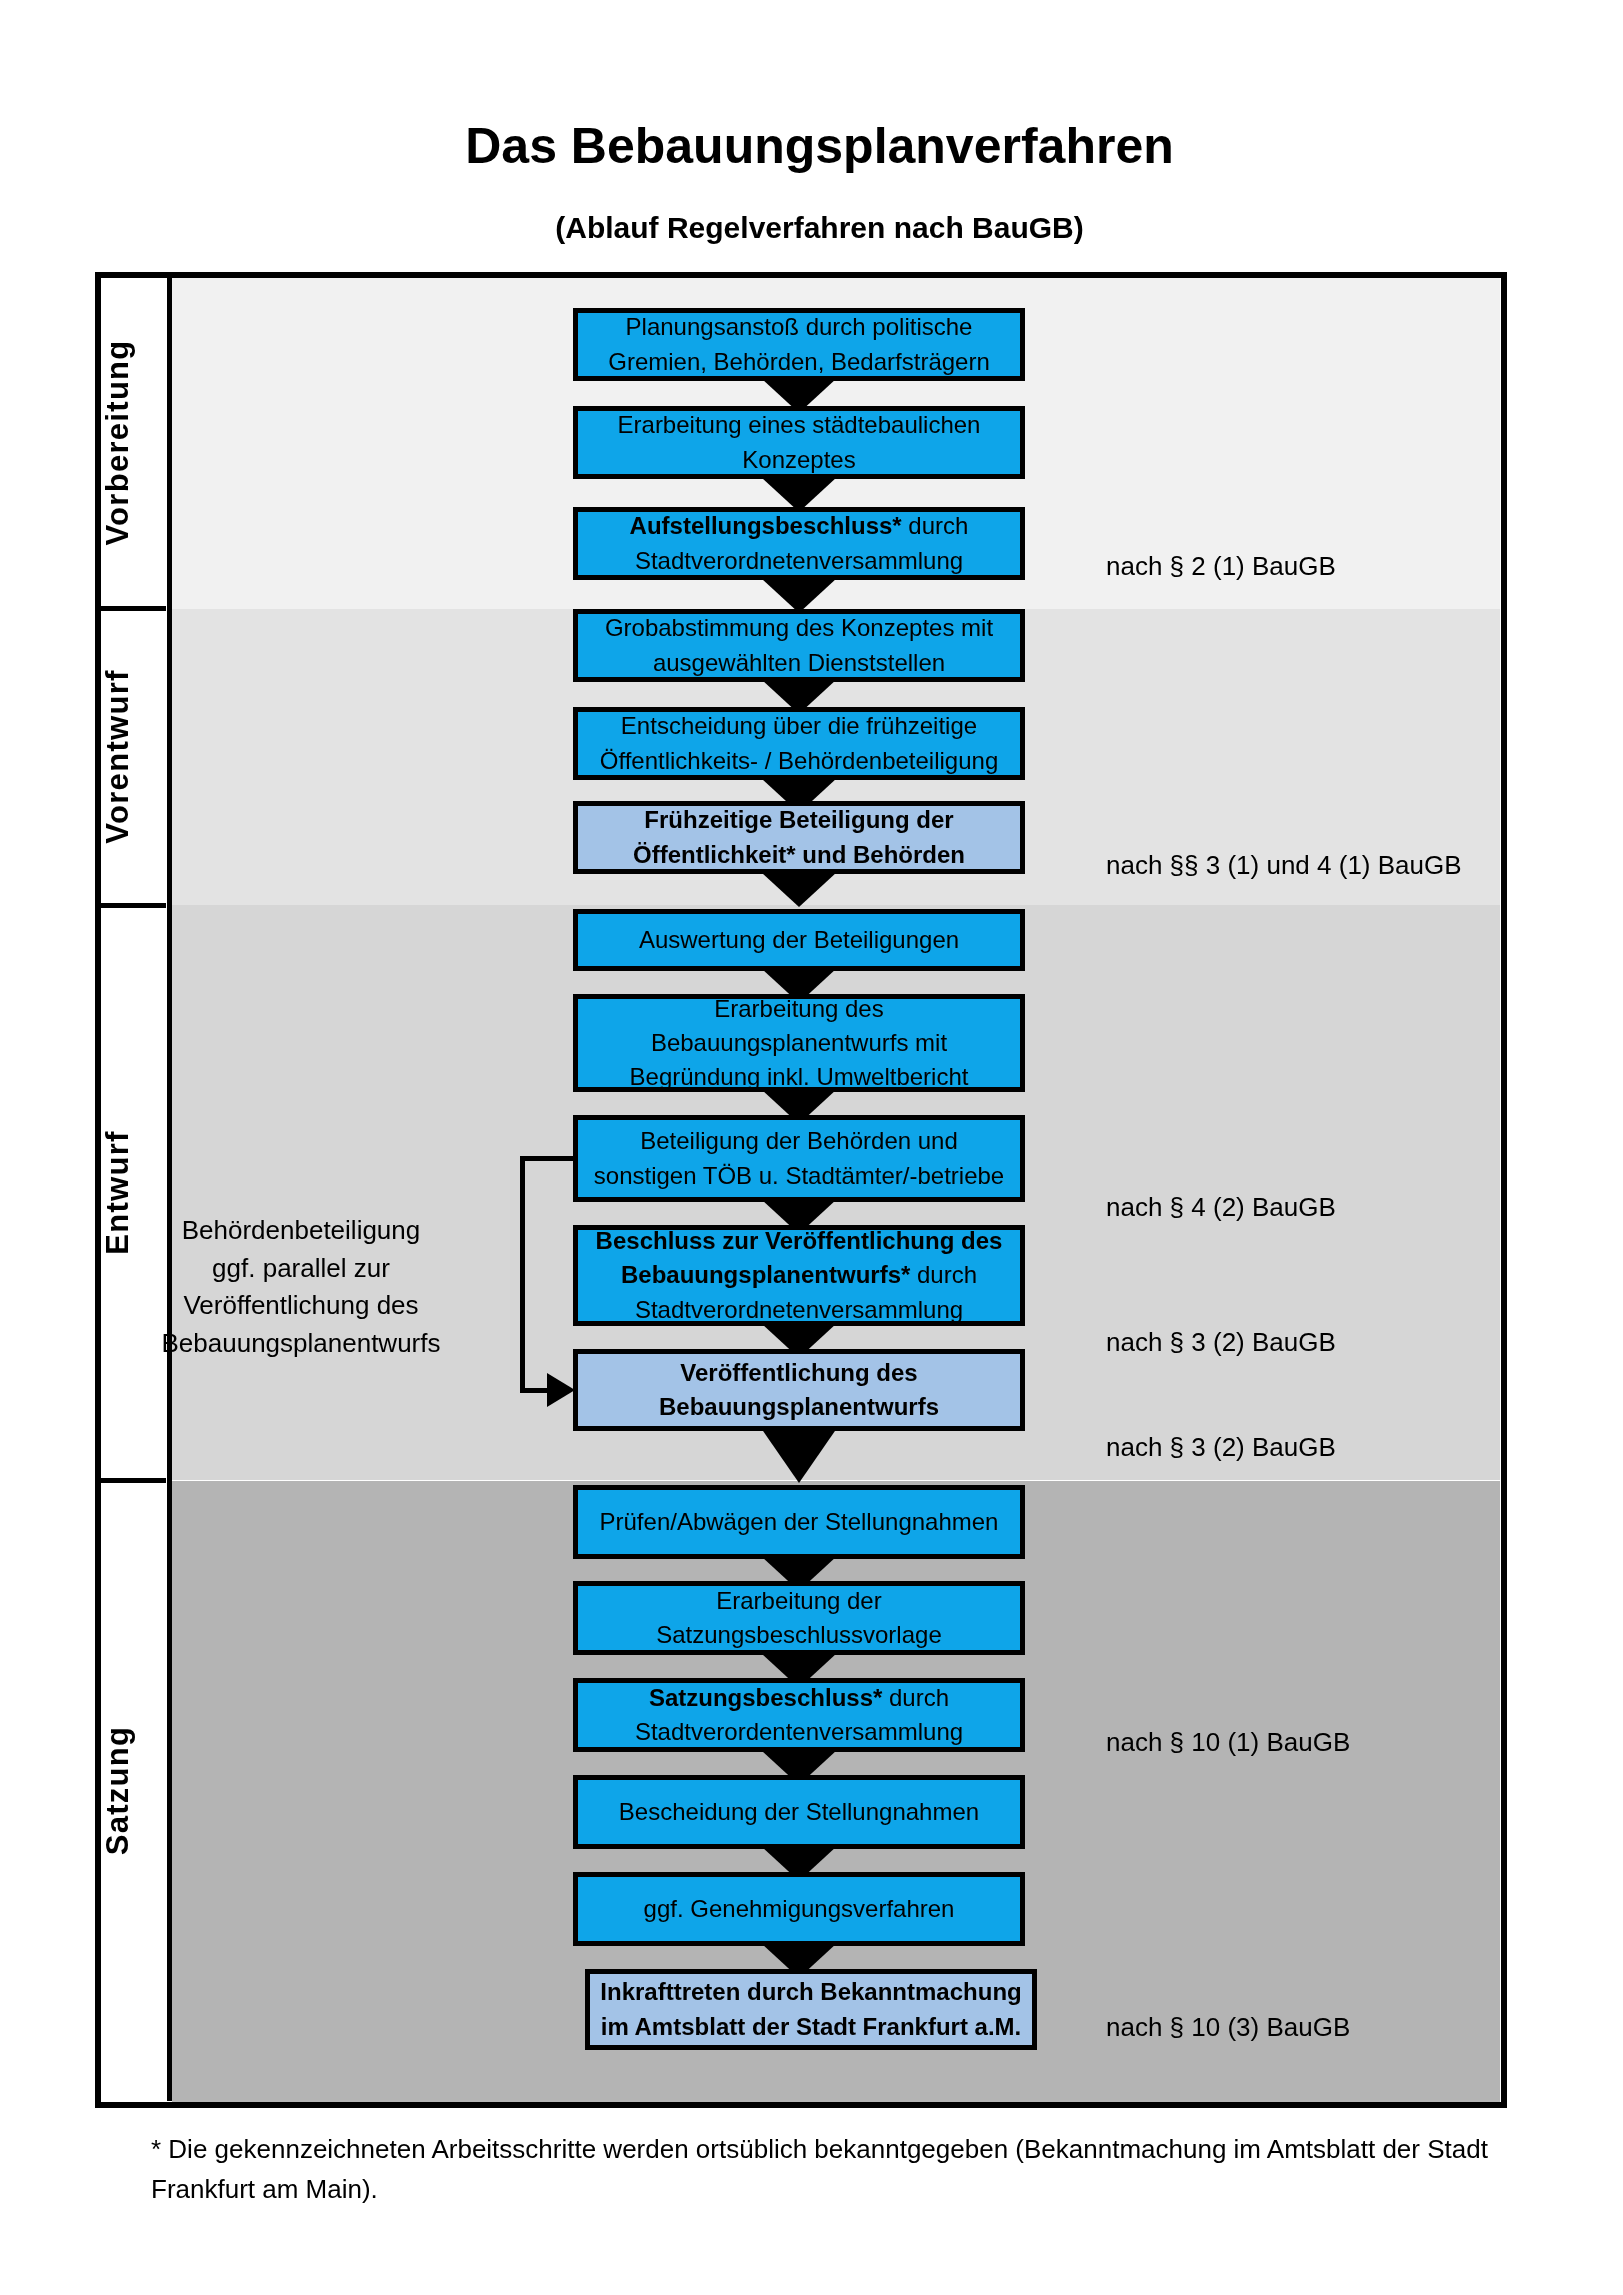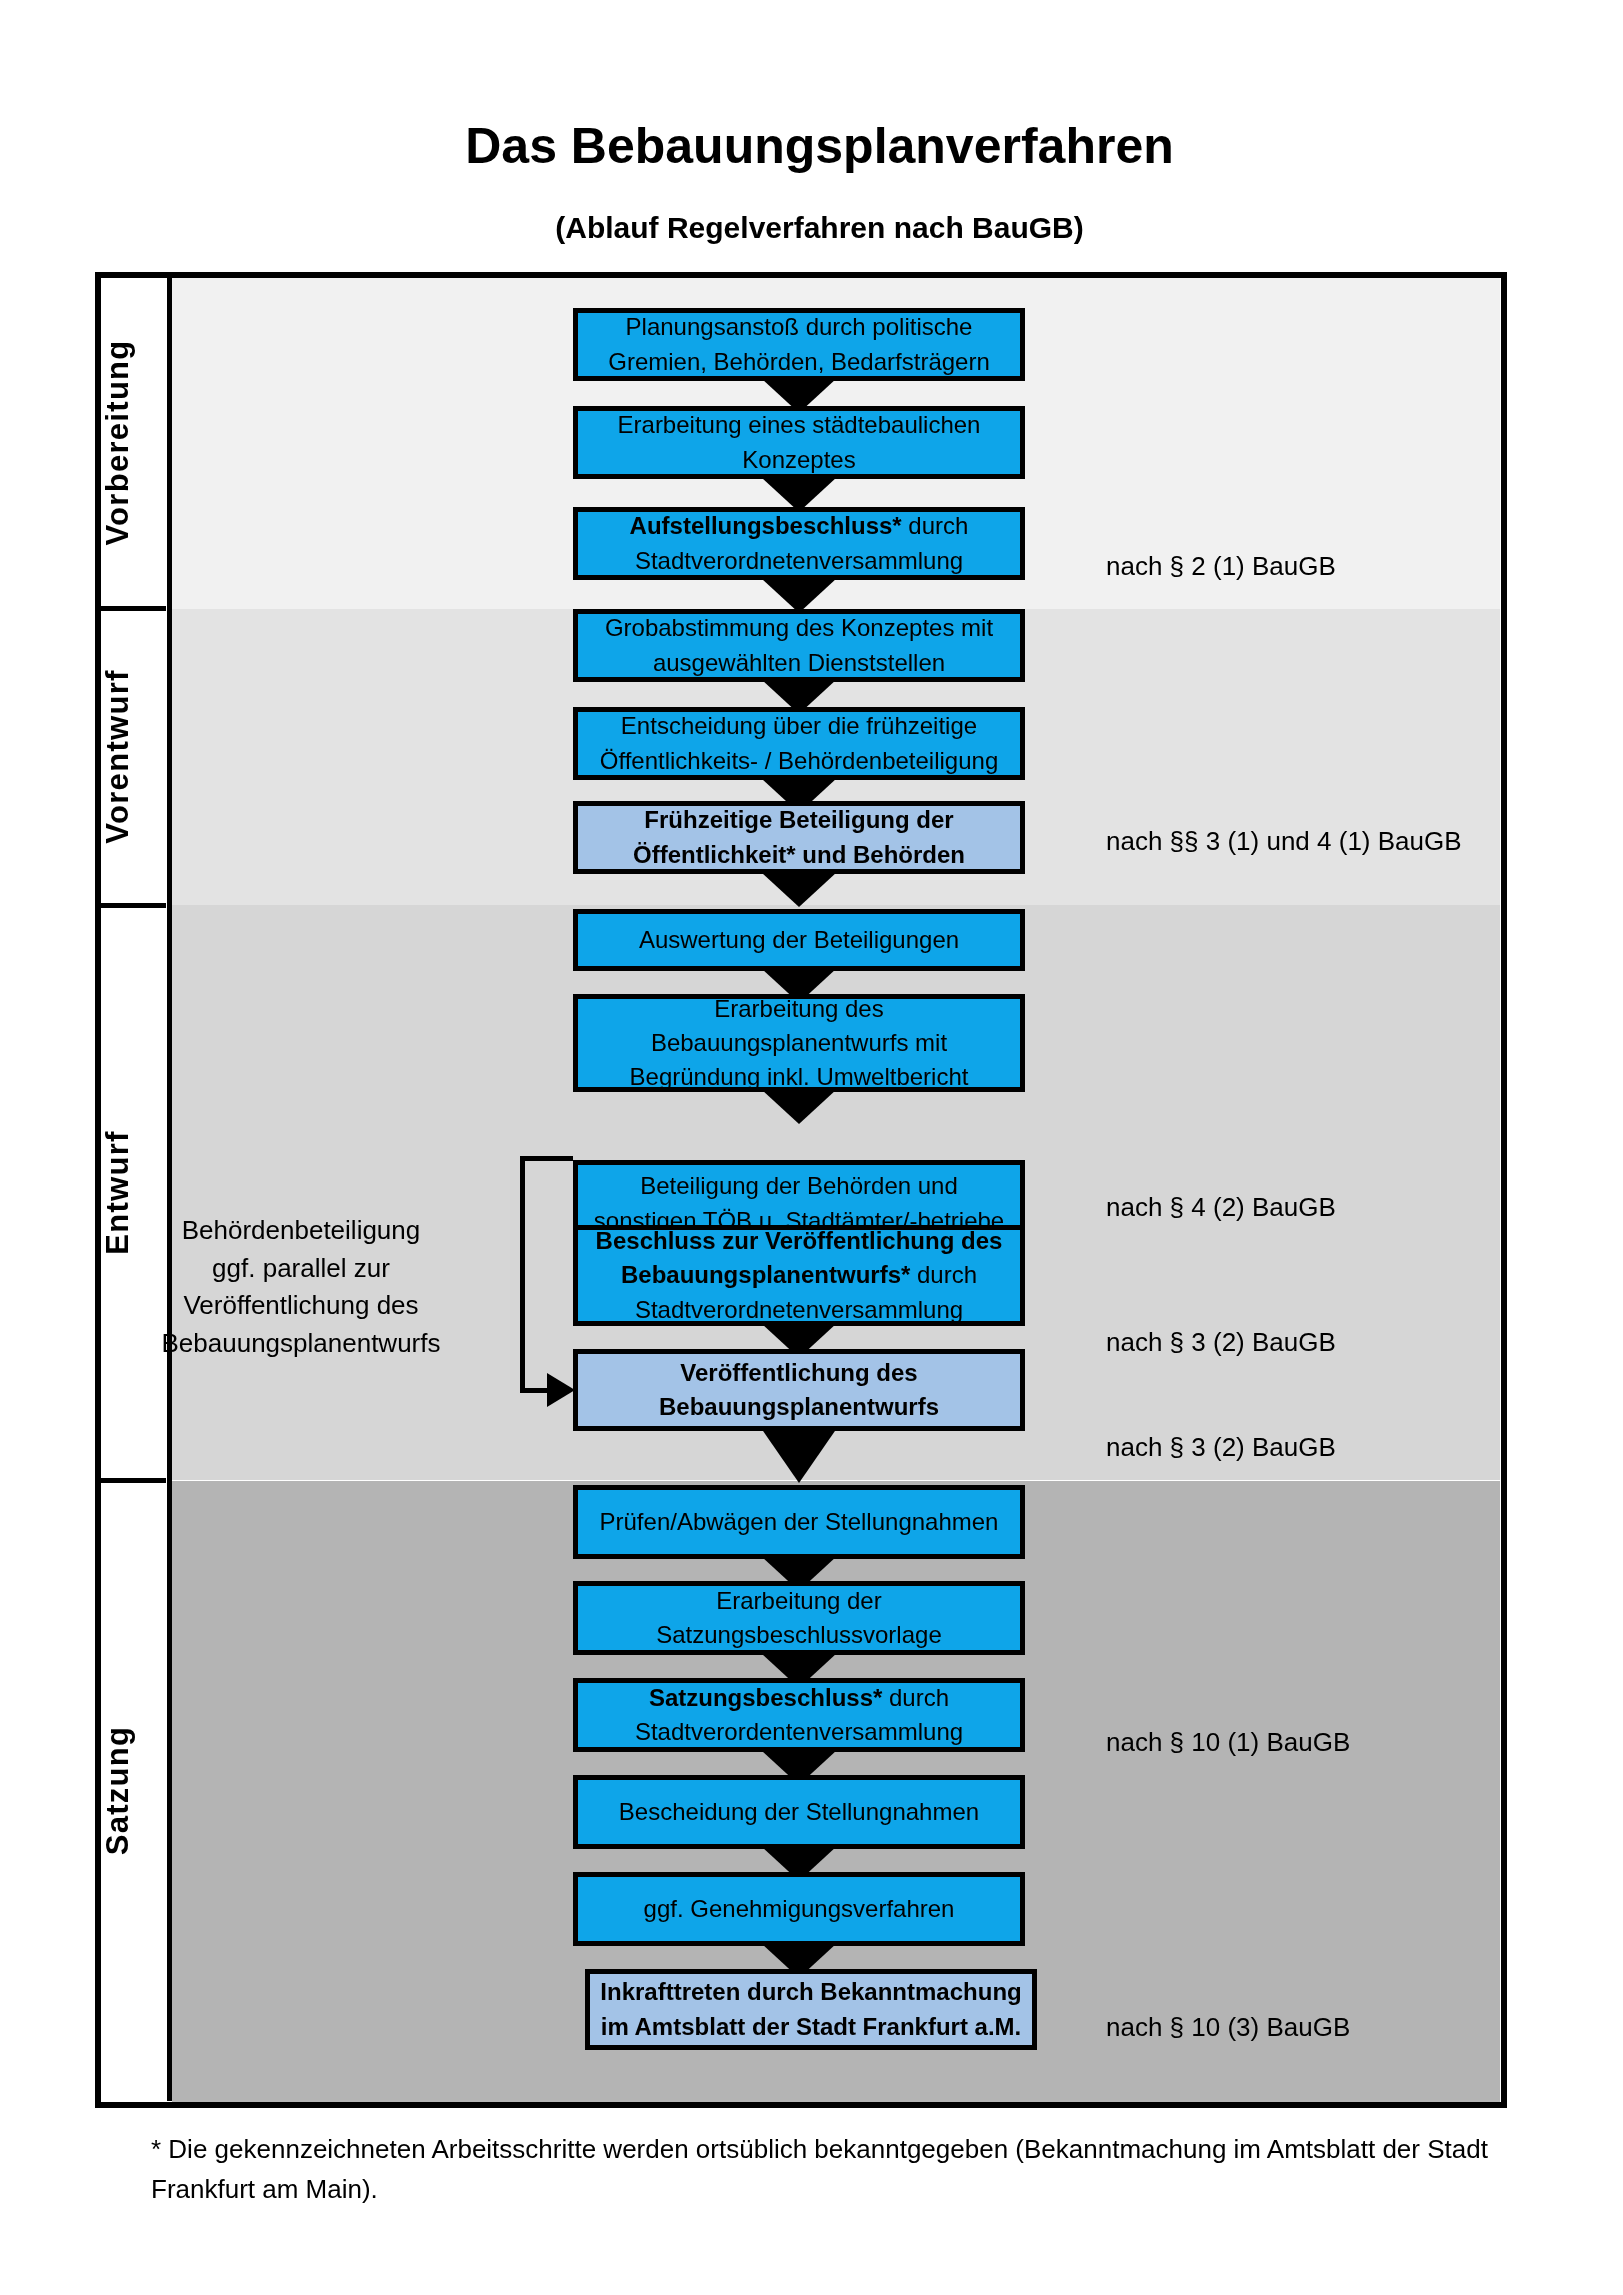--- a/index.html
+++ b/index.html
@@ -107,21 +107,21 @@
 Öffentlichkeit* und Behörden</b><span></span></div>
     </div>
   <div class="box" style="top:909px;height:62px">
     <div class="txt"><b></b><span>Auswertung der Beteiligungen</span></div>
     </div>
   <div class="box" style="top:994px;height:98px">
     <div class="txt"><b></b><span>Erarbeitung des
 Bebauungsplanentwurfs mit
 Begründung inkl. Umweltbericht</span></div>
     </div>
-  <div class="box" style="top:1160px;height:87px">
+  <div class="box" style="top:1115px;height:87px">
     <div class="txt"><b></b><span>Beteiligung der Behörden und
 sonstigen TÖB u. Stadtämter/-betriebe</span></div>
     </div>
   <div class="box" style="top:1225px;height:101px">
     <div class="txt"><b>Beschluss zur Veröffentlichung des
 Bebauungsplanentwurfs*</b><span> durch
 Stadtverordnetenversammlung</span></div>
     </div>
   <div class="box hl" style="top: 1349px; height: 82px; background-color: rgb(163, 195, 231);">
     <div class="txt"><b>Veröffentlichung des
@@ -143,21 +143,21 @@
     </div>
   <div class="box" style="top:1872px;height:74px">
     <div class="txt"><b></b><span>ggf. Genehmigungsverfahren</span></div>
     </div>
   <div class="box hl" style="top: 1969px; height: 81px; background-color: rgb(163, 195, 231); margin-left: 12px;">
     <div class="txt"><b>Inkrafttreten</b><span> durch Bekanntmachung
 im Amtsblatt der Stadt Frankfurt a.M.</span></div>
     </div>
 
   <div class="ref" style="top:551px">nach § 2 (1) BauGB</div>
-  <div class="ref" style="top:826px">nach §§ 3 (1) und 4 (1) BauGB</div>
+  <div class="ref" style="top:850px">nach §§ 3 (1) und 4 (1) BauGB</div>
   <div class="ref" style="top:1192px">nach § 4 (2) BauGB</div>
   <div class="ref" style="top:1327px">nach § 3 (2) BauGB</div>
   <div class="ref" style="top:1432px">nach § 3 (2) BauGB</div>
   <div class="ref" style="top:1727px">nach § 10 (1) BauGB</div>
   <div class="ref" style="top:2012px">nach § 10 (3) BauGB</div>
 
   <div class="note">Behördenbeteiligung
 ggf. parallel zur
 Veröffentlichung des
 Bebauungsplanentwurfs</div>

